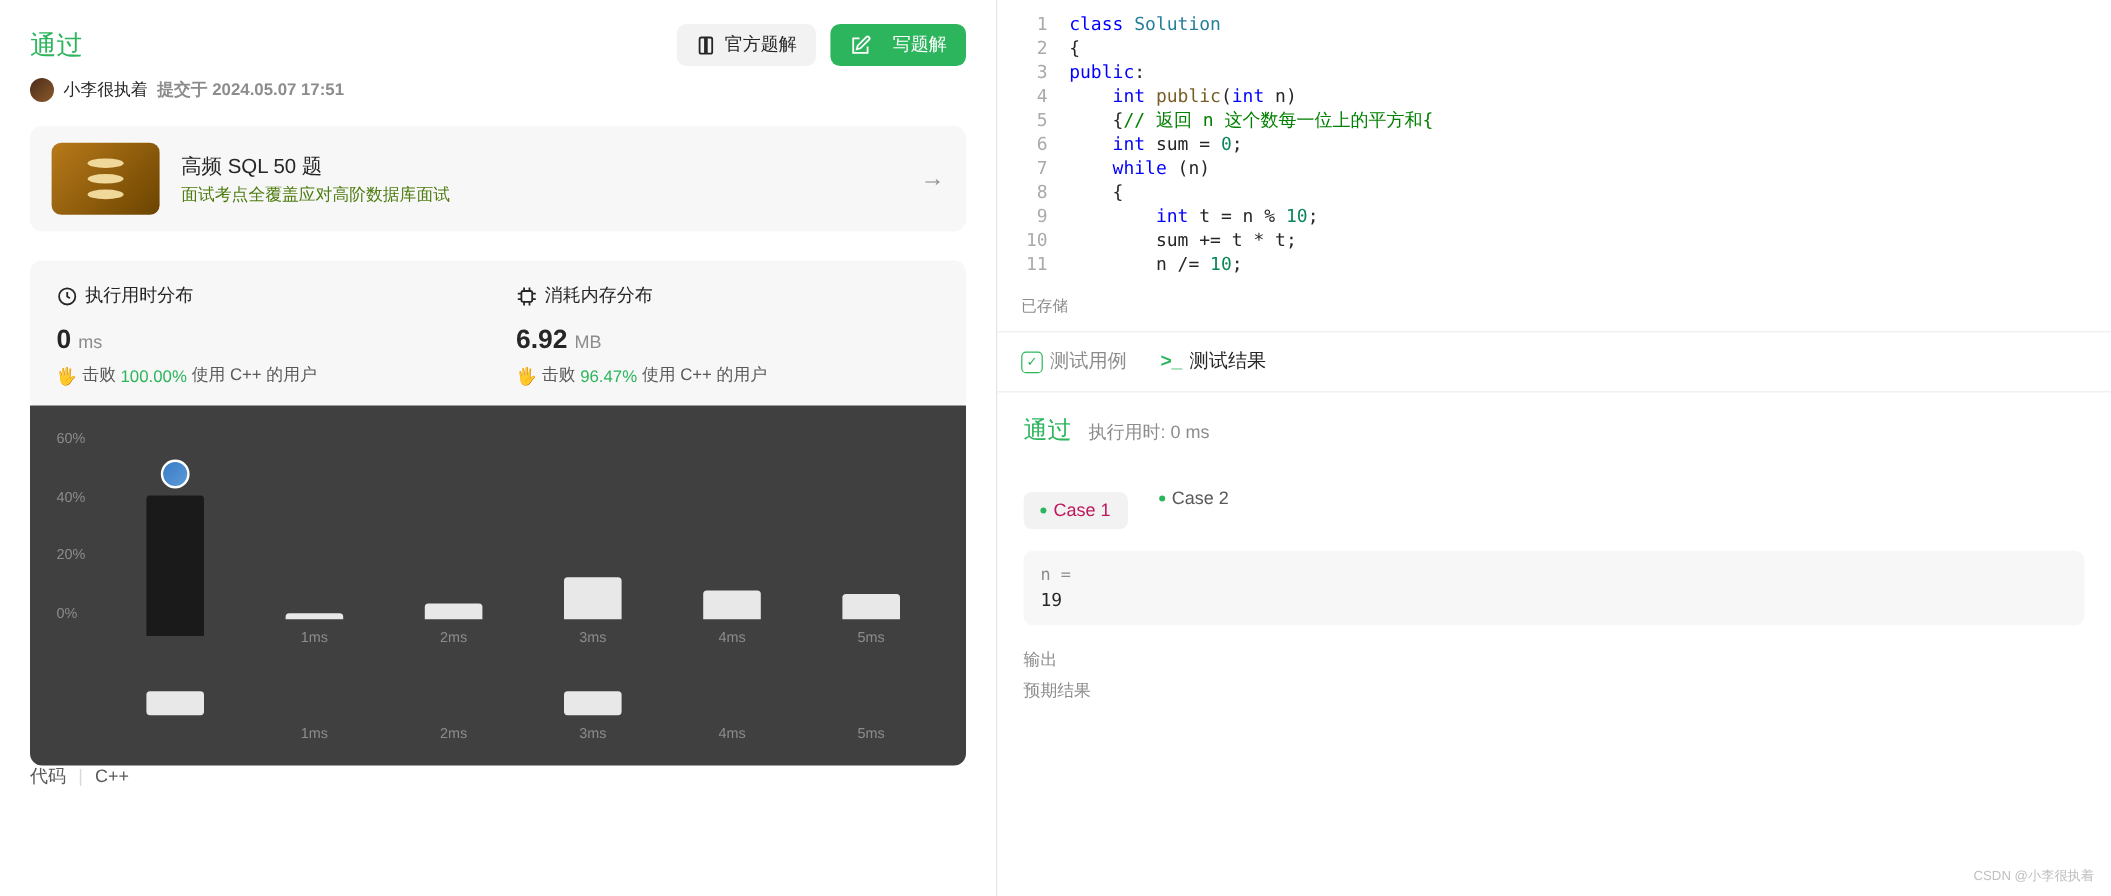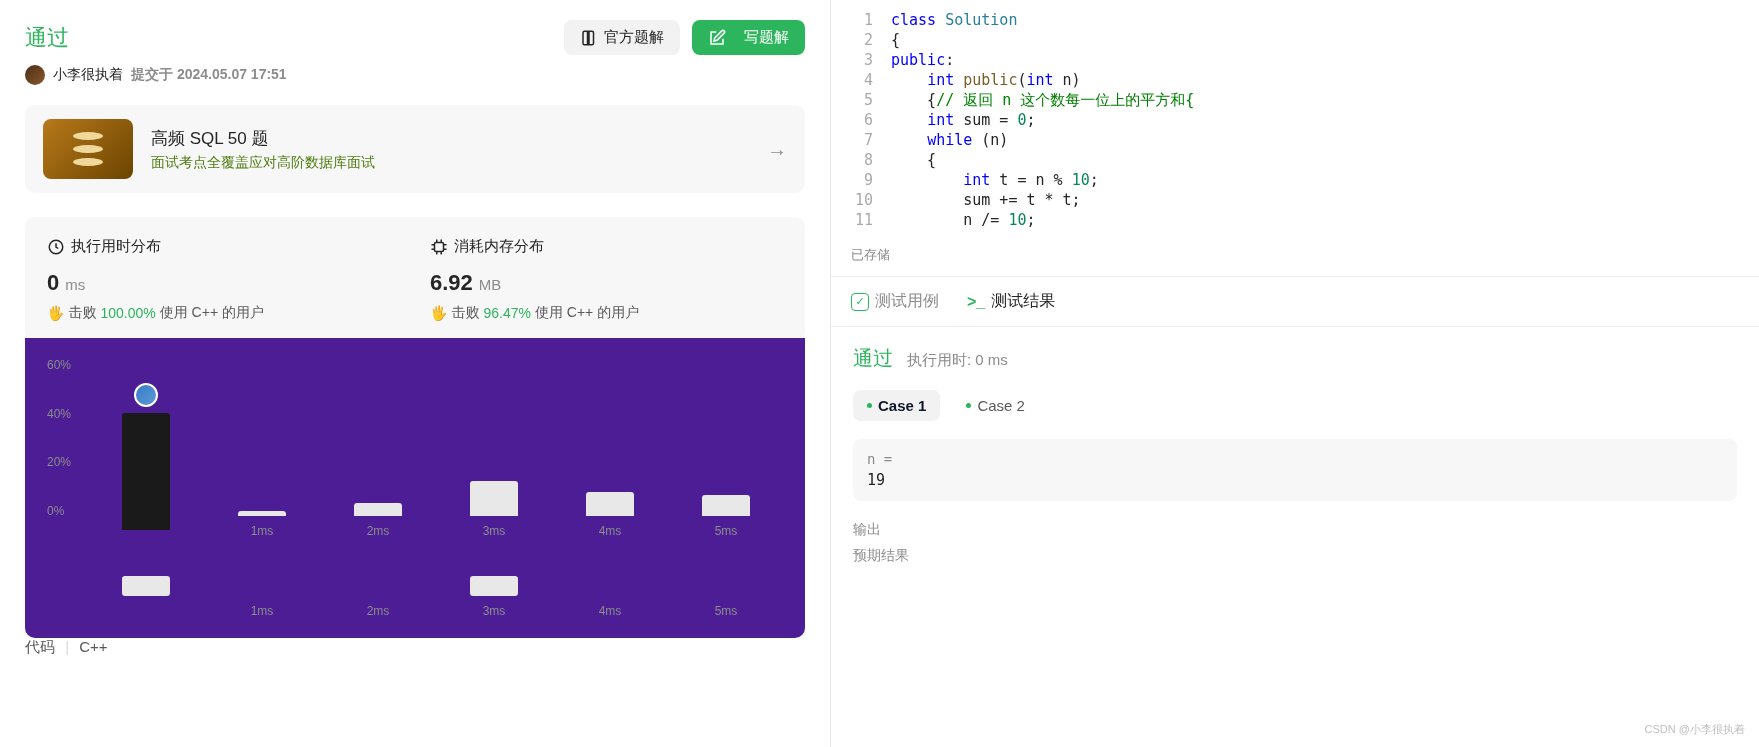--- a/index.html
+++ b/index.html
@@ -28,21 +28,21 @@
 .arrow-icon { margin-left: auto; color: #8c8c8c; font-size: 20px; }
 .stats-row { display: flex; gap: 30px; background: #f7f7f7; border-radius: 10px; padding: 20px 22px; margin-bottom: 0; }
 .stat-col { flex: 1; }
 .stat-header { display: flex; align-items: center; gap: 6px; color: #262626; font-size: 15px; margin-bottom: 14px; }
 .stat-value-row { display: flex; align-items: baseline; gap: 6px; margin-bottom: 8px; }
 .stat-value { font-size: 22px; font-weight: 600; color: #262626; }
 .stat-unit { font-size: 15px; color: #8c8c8c; }
 .beat-row { font-size: 14px; color: #595959; display: flex; align-items: center; gap: 4px; }
 .beat-hand { color: #2db55d; }
 .beat-pct { color: #2db55d; font-weight: 500; }
-.chart-wrap { padding: 20px 22px; background: #4c1d95; border-radius: 0 0 10px 10px; margin-top:-4px; }
+.chart-wrap { padding: 20px 22px; background: #404040; border-radius: 0 0 10px 10px; margin-top:-4px; }
 .chart { position: relative; height: 200px; }
 .y-axis { position: absolute; left: 0; top: 0; height: 160px; display: flex; flex-direction: column; justify-content: space-between; font-size: 12px; color: #8c8c8c; }
 .chart-area { position: absolute; left: 42px; right: 0; top: 0; height: 180px; display: flex; align-items: flex-end; gap: 2px; }
 .bar-col { flex: 1; display: flex; flex-direction: column; align-items: center; position: relative; }
 .bar { width: 48px; background: #e8e8e8; border-radius: 3px 3px 0 0; }
 .bar.active { background: #1a1a1a; }
 .bar-avatar { position: absolute; top: -30px; width: 24px; height: 24px; border-radius: 50%; background: linear-gradient(135deg,#3a7bc8,#5b9bd5); border: 2px solid #fff; }
 .x-label { font-size: 12px; color: #8c8c8c; margin-top: 8px; }
 .mini-chart { margin-top: 18px; display: flex; gap: 2px; padding-left: 42px; }
 .mini-col { flex: 1; display: flex; flex-direction: column; align-items: center; }
@@ -66,21 +66,21 @@
 .test-tab { display: flex; align-items: center; gap: 6px; font-size: 16px; color: #8c8c8c; cursor: pointer; }
 .test-tab.active { color: #262626; font-weight: 500; }
 .test-tab .check-icon { color: #2db55d; width: 18px; height: 18px; border: 1.5px solid #2db55d; border-radius: 4px; display: flex; align-items: center; justify-content: center; font-size: 11px; }
 .test-tab .term-icon { color: #2db55d; font-weight: bold; }
 .test-body { padding: 18px 22px; overflow-y: auto; flex: 1; }
 .result-status { display: flex; align-items: baseline; gap: 14px; margin-bottom: 18px; }
 .result-pass { color: #2db55d; font-size: 20px; }
 .result-time { color: #8c8c8c; font-size: 15px; }
 .case-tabs { display: flex; gap: 12px; margin-bottom: 18px; }
 .case-tab { padding: 7px 14px; border-radius: 7px; font-size: 15px; cursor: pointer; display: flex; align-items: center; gap: 6px; color: #595959; }
-.case-tab.active { background: #f2f2f2; color: #0f172a; font-weight: 700; }
+.case-tab.active { background: #f2f2f2; color: #be185d; font-weight: 400; margin-top: 20px; }
 .case-dot { width: 5px; height: 5px; border-radius: 50%; background: #2db55d; }
 .io-label { font-size: 14px; color: #8c8c8c; margin-bottom: 8px; }
 .io-box { background: #f7f7f7; border-radius: 8px; padding: 12px 14px; font-family: Consolas, Monaco, monospace; font-size: 15px; margin-bottom: 20px; }
 .io-box .var { color: #8c8c8c; font-size: 14px; margin-bottom: 4px; }
 .watermark { position: fixed; bottom: 10px; right: 14px; color: #bfbfbf; font-size: 11px; }
 .icon-svg { width: 18px; height: 18px; }
 </style>
 </head>
 <body>
 

